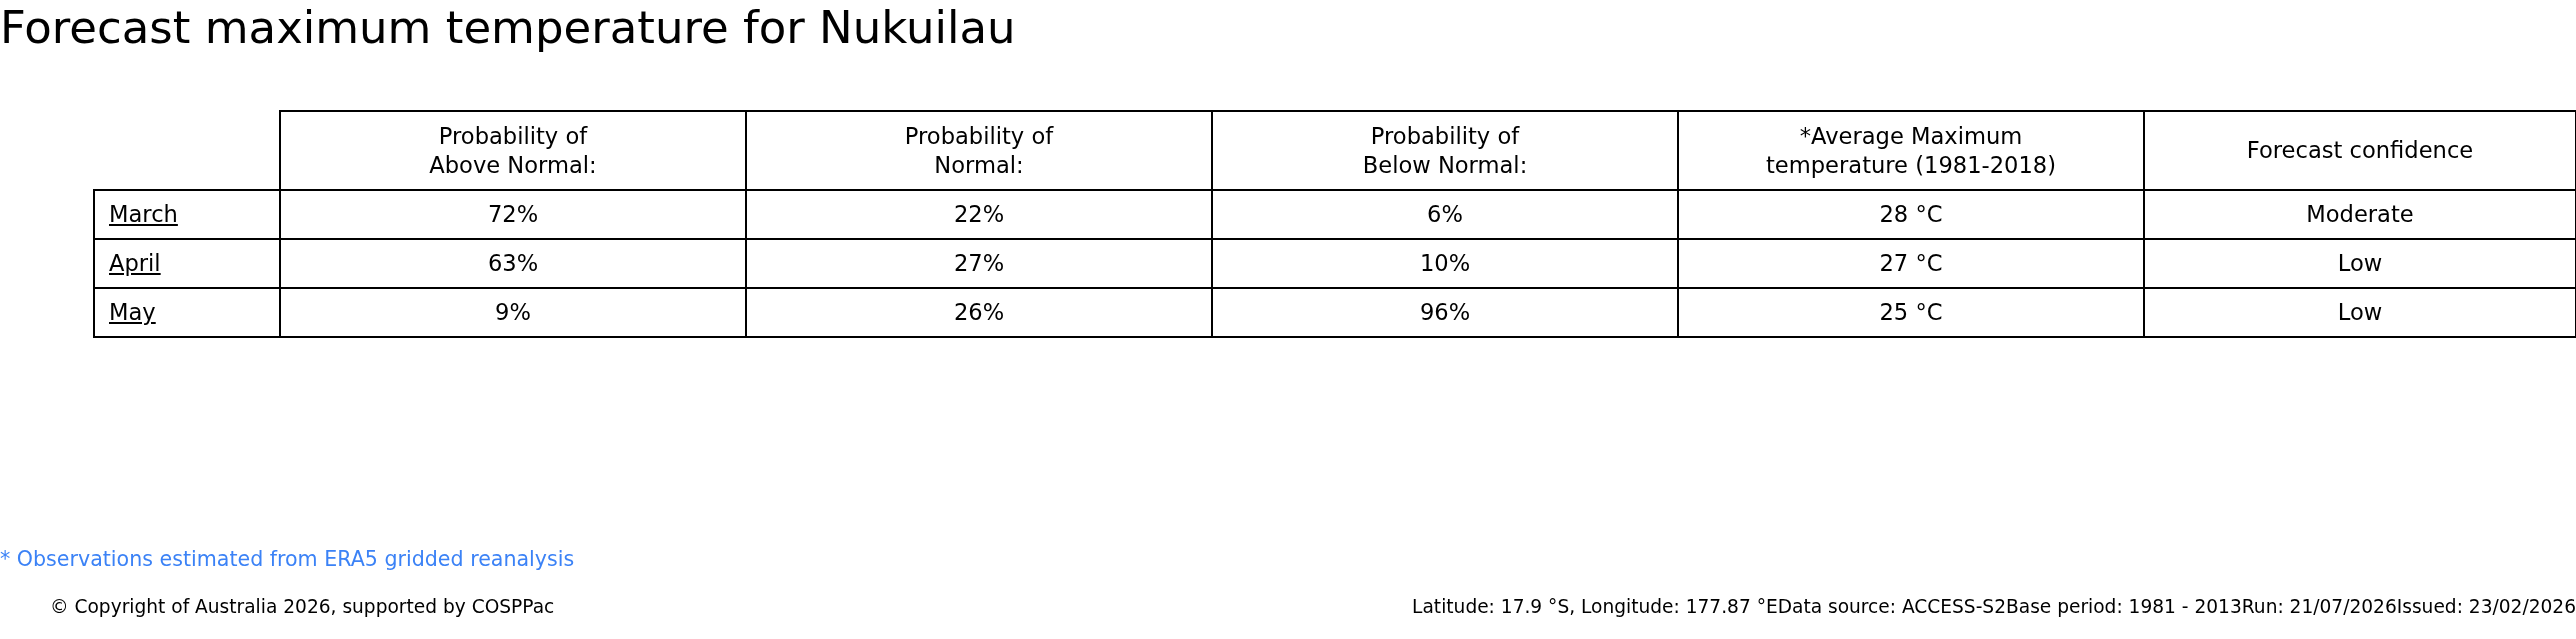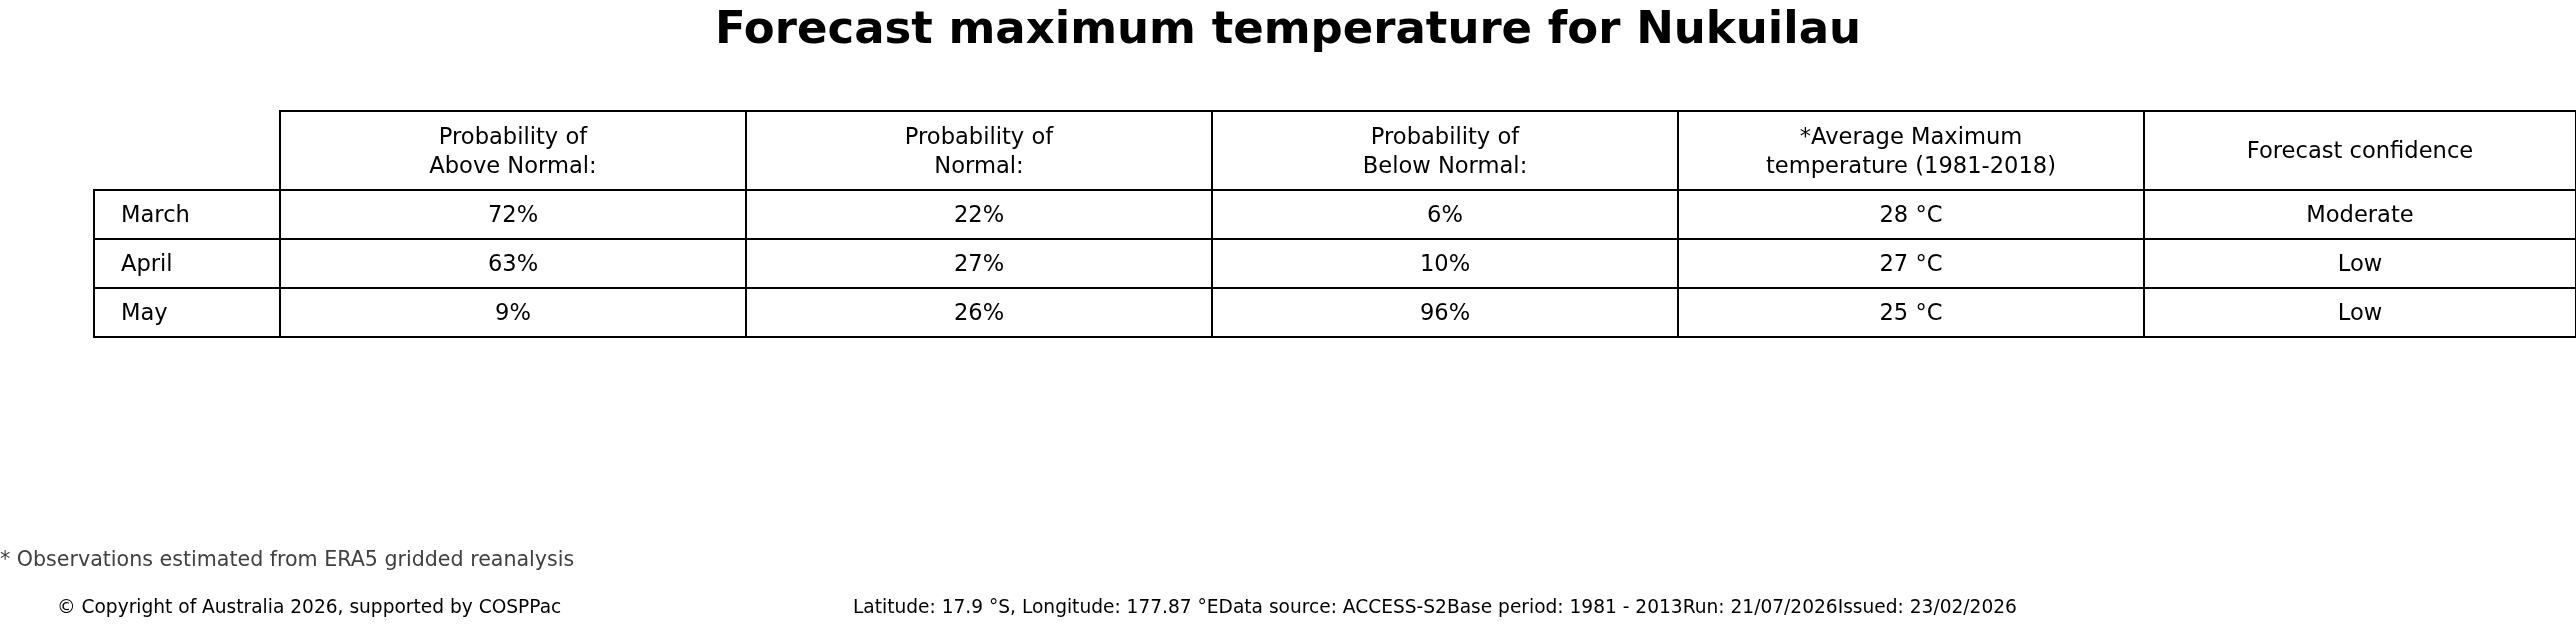--- a/index.html
+++ b/index.html
@@ -13,24 +13,23 @@
     font-family: "DejaVu Sans", "Liberation Sans", sans-serif;
     color: #000000;
     position: relative;
     overflow: hidden;
   }
   .title {
     position: absolute;
     top: 0px;
     left: 0;
     width: 2576px;
-    text-align: center;
     font-size: 45px;
     line-height: 55px;
-    font-weight: bold;
+    font-weight: normal;
     color: #000;
     letter-spacing: 0px;
   }
   .table-wrap {
     position: absolute;
     top: 110px;
     left: 47px;
     width: 2482px;
   }
   table.forecast {
@@ -63,53 +62,54 @@
   table.forecast thead th {
     height: 77px;
     line-height: 28.4px;
   }
   table.forecast tbody td {
     height: 47px;
     line-height: 27.5px;
   }
   table.forecast tbody td.rowlabel {
     text-align: left;
-    padding-left: 26px;
+    padding-left: 14px;
+    text-decoration: underline;
   }
   .footnote {
     position: absolute;
     left: 0px;
     top: 547px;
     font-size: 20.6px;
     line-height: 25.5px;
-    color: #404040;
+    color: #3b82f6;
   }
   .footer {
     position: absolute;
     left: 0px;
     top: 594px;
     width: 2576px;
     height: 33px;
     font-size: 18.6px;
     line-height: 25.5px;
   }
   .footer .copyright {
     position: absolute;
-    left: 16px;
+    left: 9px;
     top: 0px;
     white-space: nowrap;
     padding-left: 41px;
   }
   .footer .meta {
     position: absolute;
     left: 853px;
     top: 0px;
     width: 1723px;
     display: flex;
-    justify-content: flex-start;
+    justify-content: flex-end;
     align-items: center;
     white-space: nowrap;
   }
   .footer .meta span { display: inline-block; }
 </style>
 </head>
 <body>
 
 <div class="title">Forecast maximum temperature for Nukuilau</div>
 

